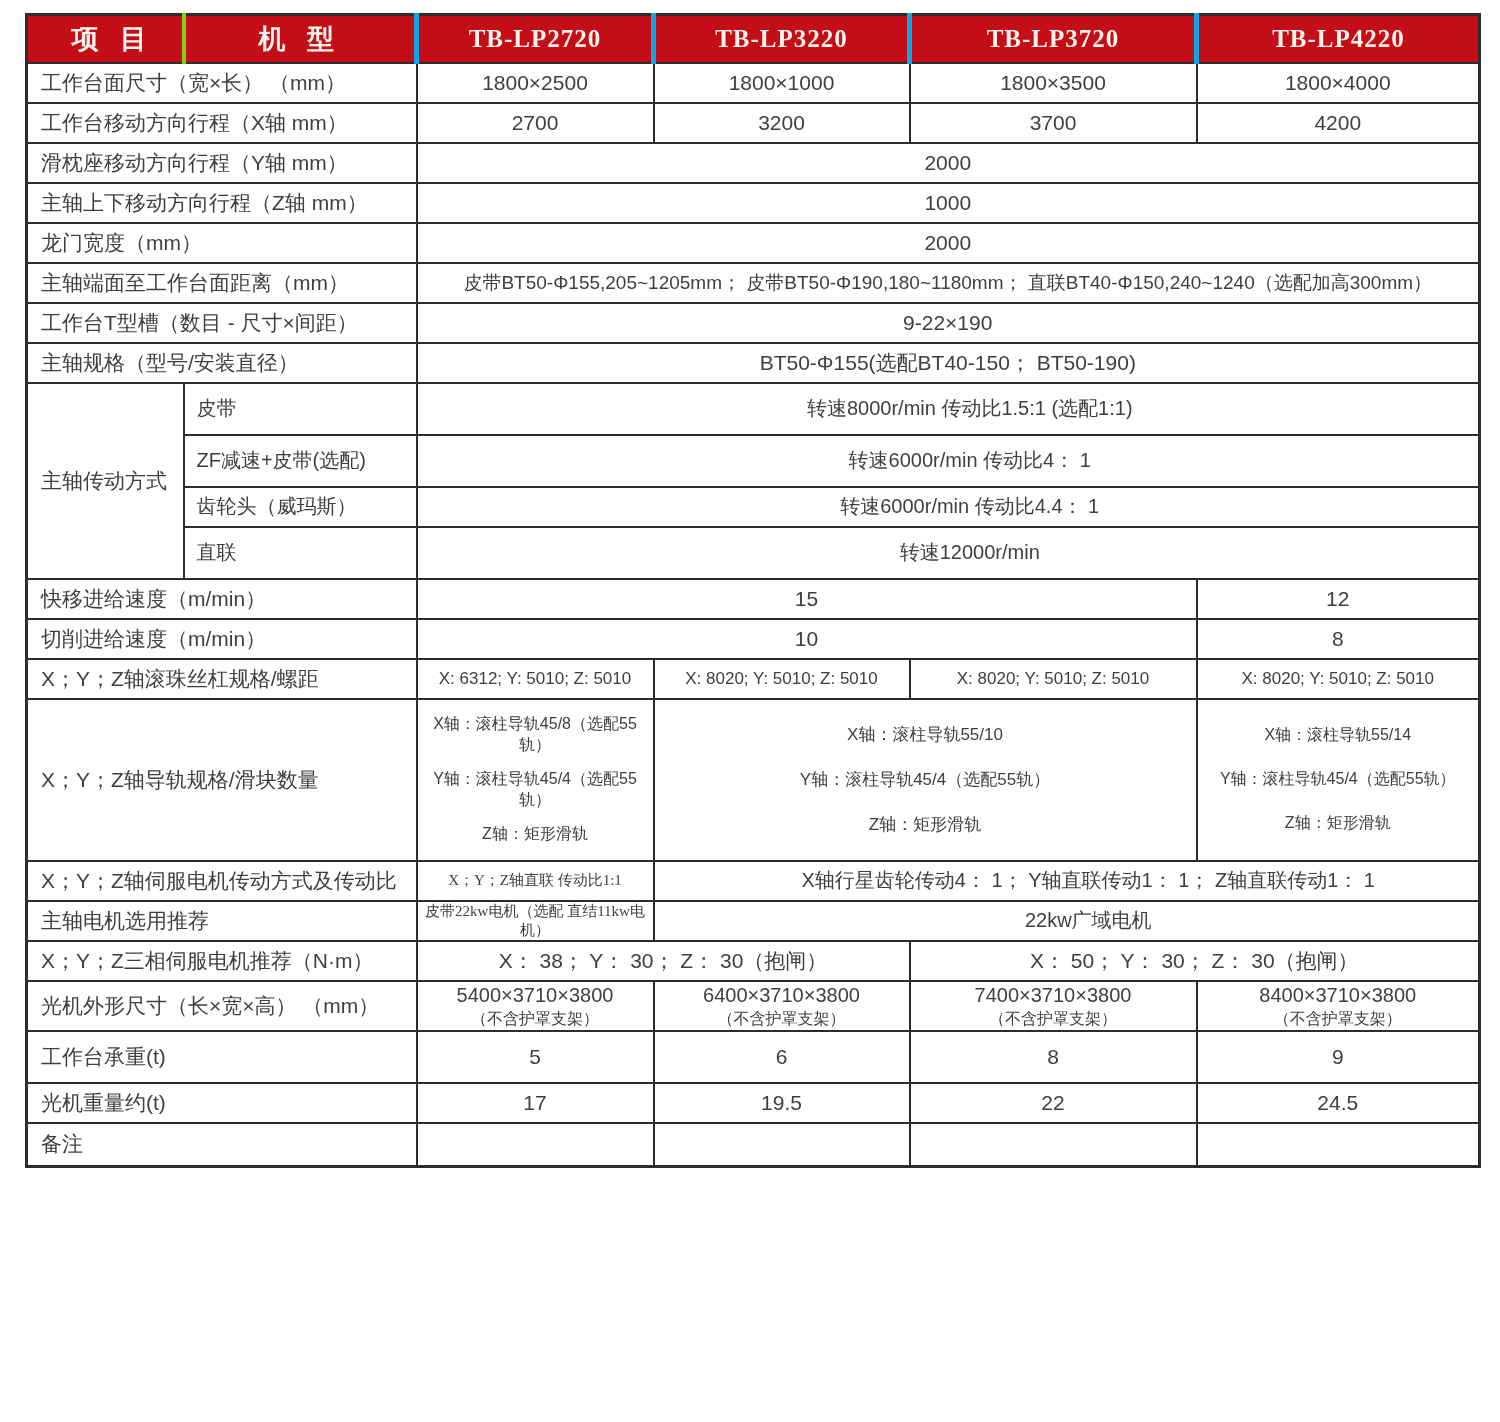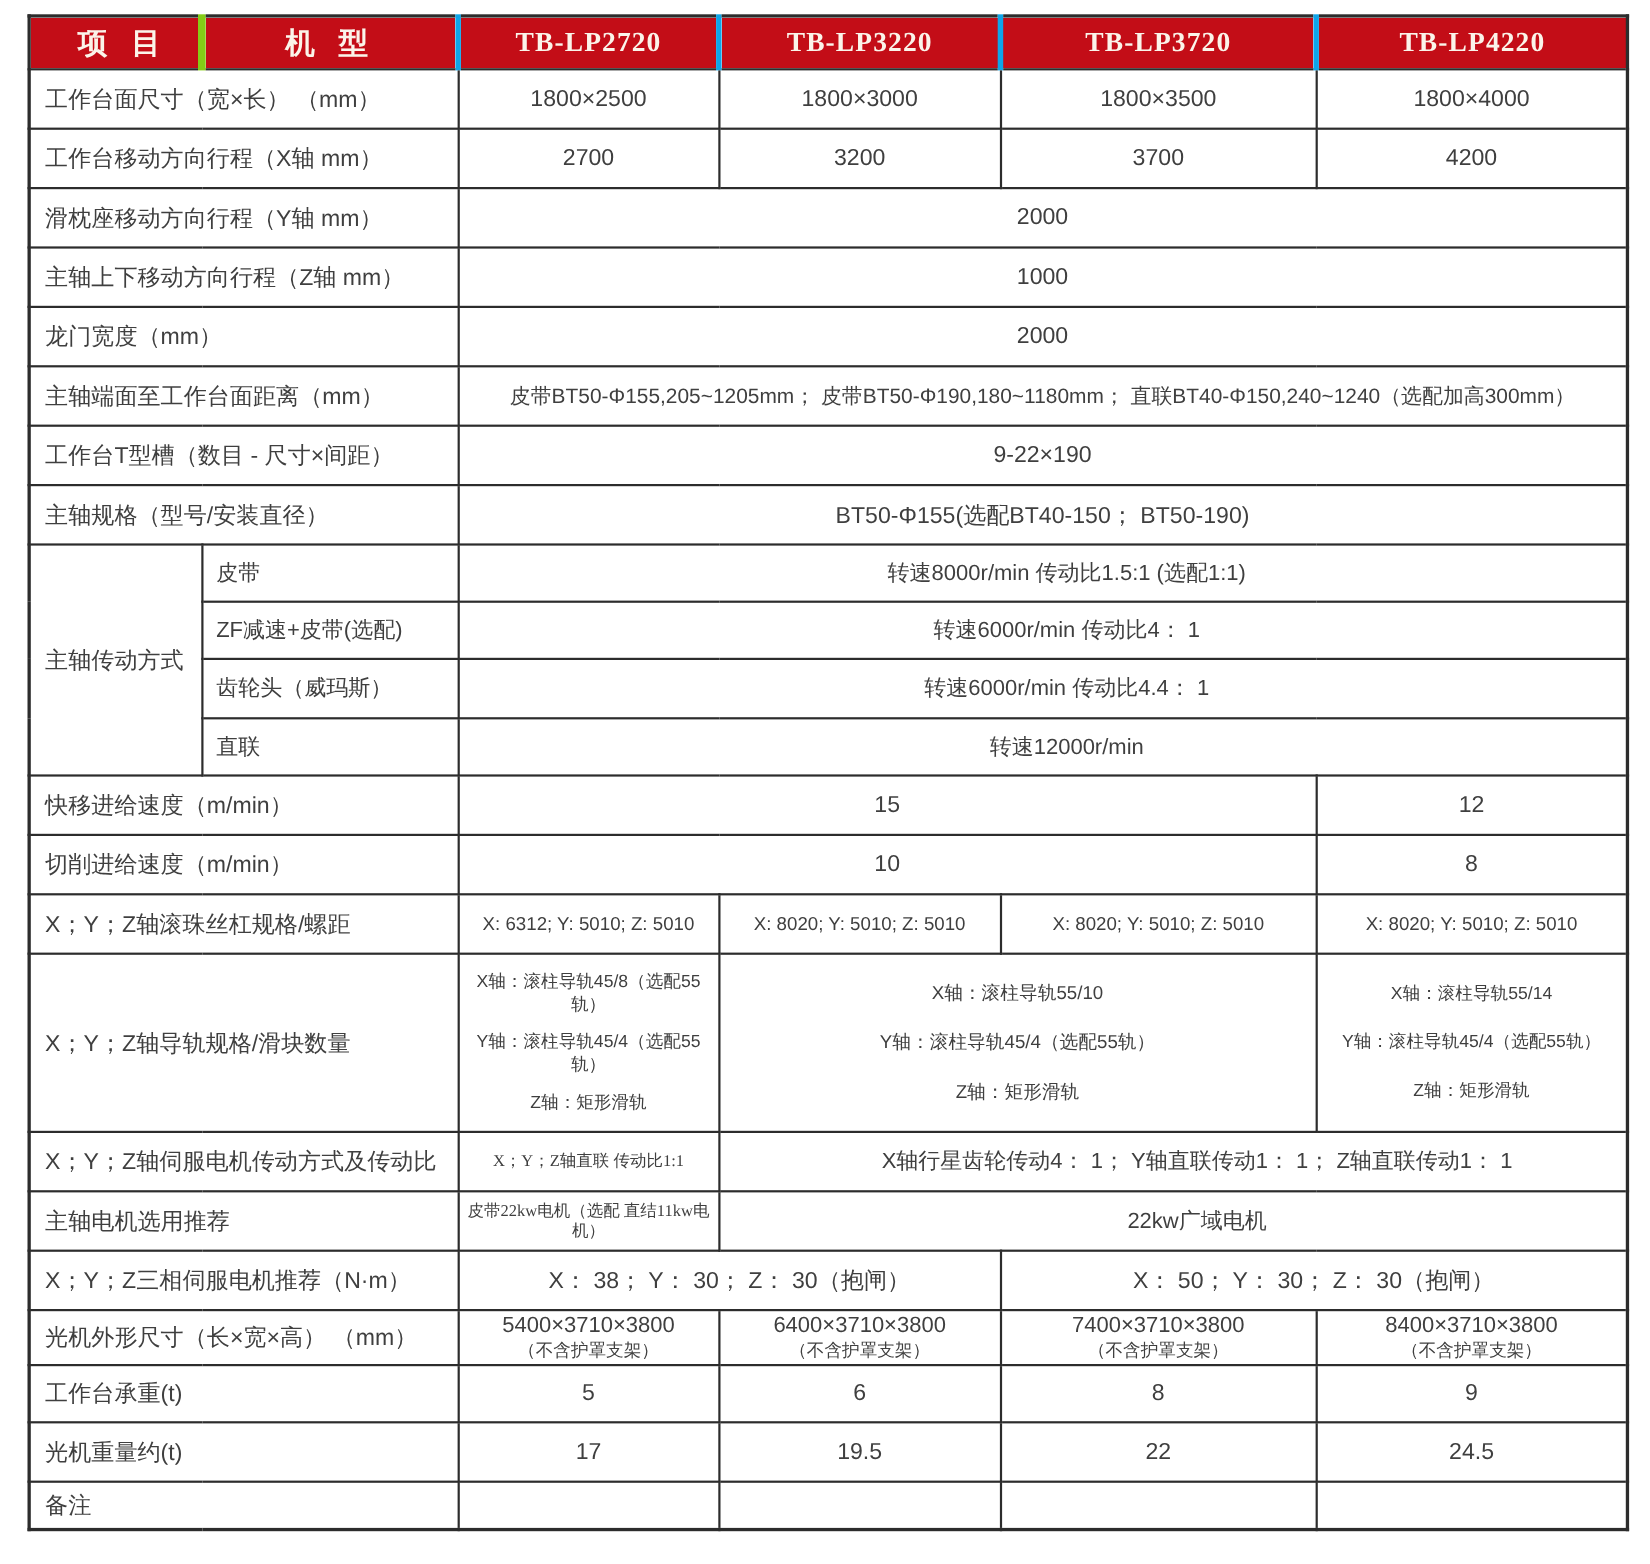--- a/index.html
+++ b/index.html
@@ -16,29 +16,29 @@
   table{border:3px solid #2c2c2c;}
   th.red{
     background:#c30d17;color:#fbf4ea;font-weight:bold;
     font-size:27px;letter-spacing:7px;
   }
   th.model{
     font-family:"Liberation Serif","DejaVu Serif",serif;
     font-size:25px;letter-spacing:1px;
     border-left:5px solid #0ea5e9;
   }
-  th.gap-right{border-right:7px solid #84cc16;padding-left:16px;}
+  th.gap-right{border-right:4px solid #84cc16;padding-left:16px;}
   td.label{text-align:left;padding-left:13px;font-size:21px;}
   td.sublabel{text-align:left;padding-left:12px;font-size:20px;}
   td.val{font-size:21px;}
   td.val20{font-size:20px;padding-left:44px;}
   td.fs19{font-size:19px;}
   td.fs17{font-size:17px;}
   td.fs15{font-size:15px;font-family:Liberation Serif, serif;}
-  .h48{height:48px;} .h54{height:54px;} .h52{height:52px;}
+  .h48{height:48px;} .h54{height:40px;} .h52{height:52px;}
   .h160{height:160px;} .h68{height:48px;} .h44{height:44px;}
   td.multiline{height:160px;}
   .stack{display:flex;flex-direction:column;justify-content:space-evenly;align-items:center;height:156px;}
   .stack div{font-size:16px;}
   .stack.mid div{font-size:17px;}
   .dim-main{font-size:20px;line-height:26px;}
   .dim-note{font-size:16px;line-height:22px;}
 </style>
 </head>
 <body>
@@ -60,21 +60,21 @@
     <th class="red">机 型</th>
     <th class="red model">TB-LP2720</th>
     <th class="red model">TB-LP3220</th>
     <th class="red model">TB-LP3720</th>
     <th class="red model">TB-LP4220</th>
   </tr>
 
   <tr class="h54">
     <td colspan="2" class="label">工作台面尺寸（宽×长） （mm）</td>
     <td class="val">1800×2500</td>
-    <td class="val">1800×3000</td>
+    <td class="val">1800×1000</td>
     <td class="val">1800×3500</td>
     <td class="val">1800×4000</td>
   </tr>
 
   <tr class="h54">
     <td colspan="2" class="label">工作台移动方向行程（X轴 mm）</td>
     <td class="val">2700</td>
     <td class="val">3200</td>
     <td class="val">3700</td>
     <td class="val">4200</td>

